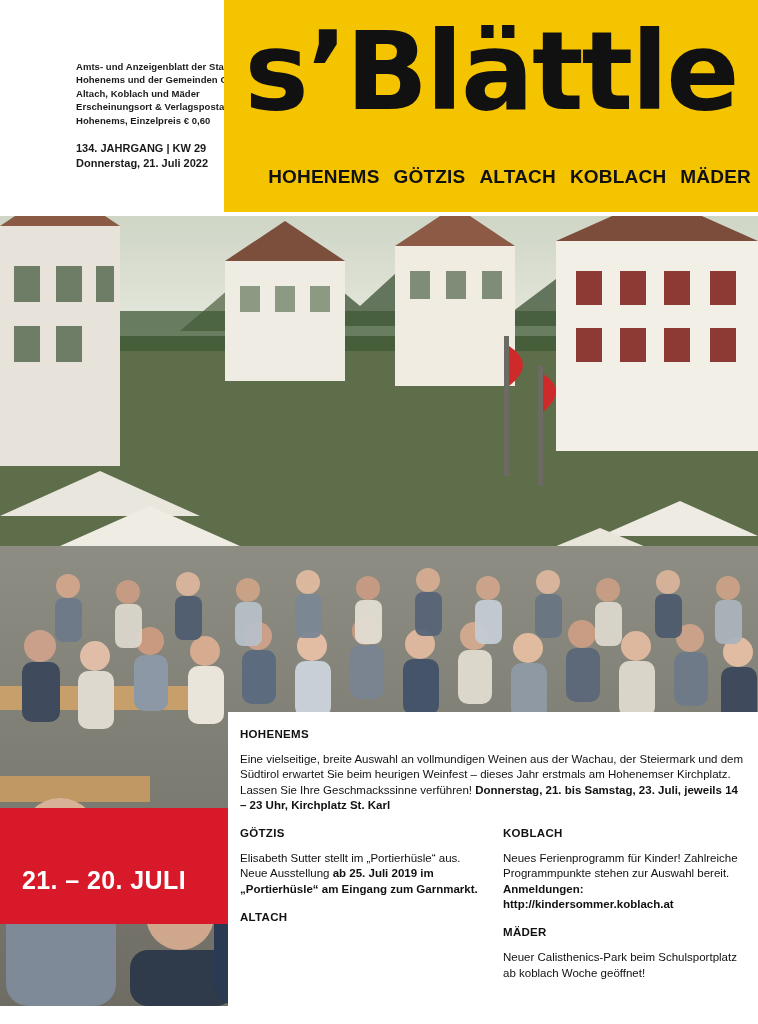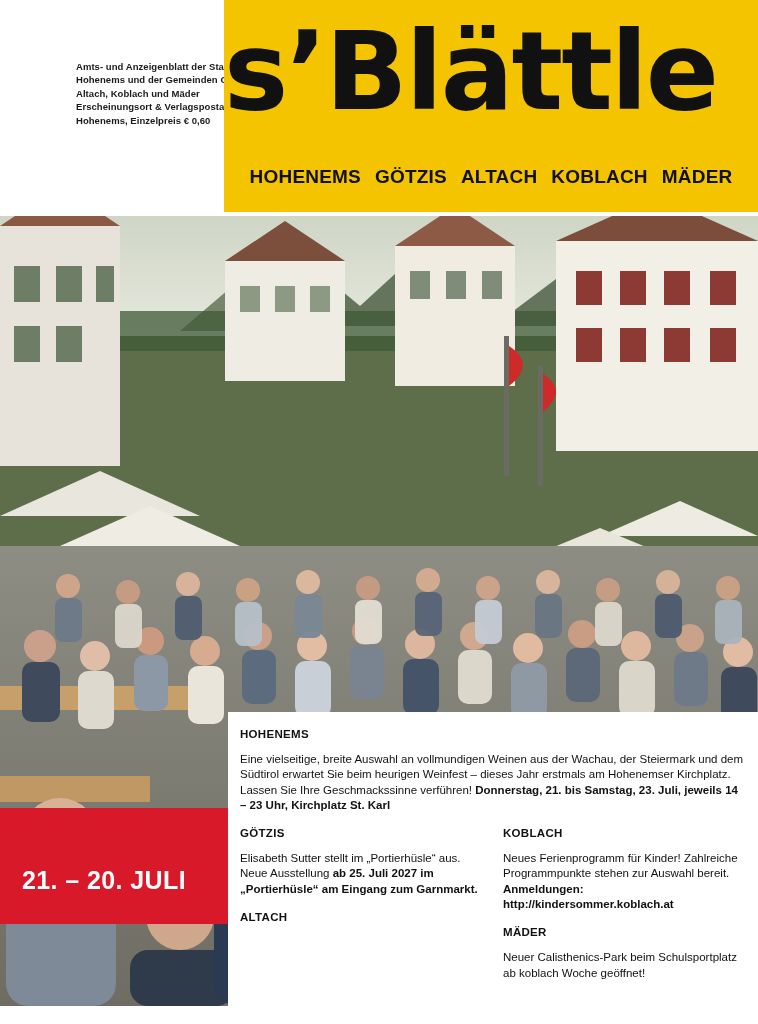--- a/index.html
+++ b/index.html
@@ -51,33 +51,34 @@
     top: 0;
     width: 534px;
     height: 212px;
     background: #f5c400;
   }
   .logo {
     position: absolute;
     left: 0;
     top: 18px;
     width: 534px;
+    text-align: center;
     font-size: 108px;
     line-height: 1;
     font-weight: bold;
     color: #111111;
     letter-spacing: -2px;
     font-family: "DejaVu Sans", sans-serif;
   }
   .towns {
     position: absolute;
     left: 0;
     top: 166px;
     width: 534px;
-    text-align: center;
+    text-align: right;
     font-size: 19px;
     font-weight: bold;
     color: #111111;
     letter-spacing: 0.2px;
   }
   .towns span { margin: 0 7px; }
 
   
   .photo {
     position: absolute;
@@ -156,20 +157,24 @@
   .col { width: 243px; }
   .block { margin-bottom: 14px; }
 </style>
 </head>
 <body>
 
 <div class="page">
 
   <div class="masthead-left">
     <div class="imprint">Amts- und Anzeigenblatt der Stadt Hohenems und der Gemeinden Götzis, Altach, Koblach und Mäder Erscheinungsort &amp; Verlagspostamt, 6845 Hohenems, Einzelpreis € 0,60</div>
+    <div class="edition">
+      <div>134. JAHRGANG | KW 29</div>
+      <div>Donnerstag, 21. Juli 2022</div>
+    </div>
   </div>
 
   <div class="masthead-box">
     <div class="logo">s’Blättle</div>
     <div class="towns">
       <span>HOHENEMS</span><span>GÖTZIS</span><span>ALTACH</span><span>KOBLACH</span><span>MÄDER</span>
     </div>
   </div>
 
   <div class="photo">
@@ -346,21 +351,21 @@
           <span>Eine vielseitige, breite Auswahl an vollmundigen Weinen aus der Wachau, der Steiermark und dem Südtirol erwartet Sie beim heurigen Weinfest – dieses Jahr erstmals am Hohenemser Kirchplatz. Lassen Sie Ihre Geschmackssinne verführen!</span>
           <b>Donnerstag, 21. bis Samstag, 23. Juli, jeweils 14 – 23 Uhr, Kirchplatz St. Karl</b>
         </div>
       </div>
 
       <div class="cols">
         <div class="col">
           <div class="block">
             <div class="sec-head">GÖTZIS</div>
             <div class="sec-body">
-              <span>Elisabeth Sutter stellt im „Portierhüsle“ aus. Neue Ausstellung </span><b>ab 25. Juli 2027 im „Portierhüsle“ am Eingang zum Garnmarkt.</b>
+              <span>Elisabeth Sutter stellt im „Portierhüsle“ aus. Neue Ausstellung </span><b>ab 25. Juli 2019 im „Portierhüsle“ am Eingang zum Garnmarkt.</b>
             </div>
           </div>
           <div class="block">
             <div class="sec-head">ALTACH</div>
           </div>
         </div>
 
         <div class="col">
           <div class="block">
             <div class="sec-head">KOBLACH</div>

